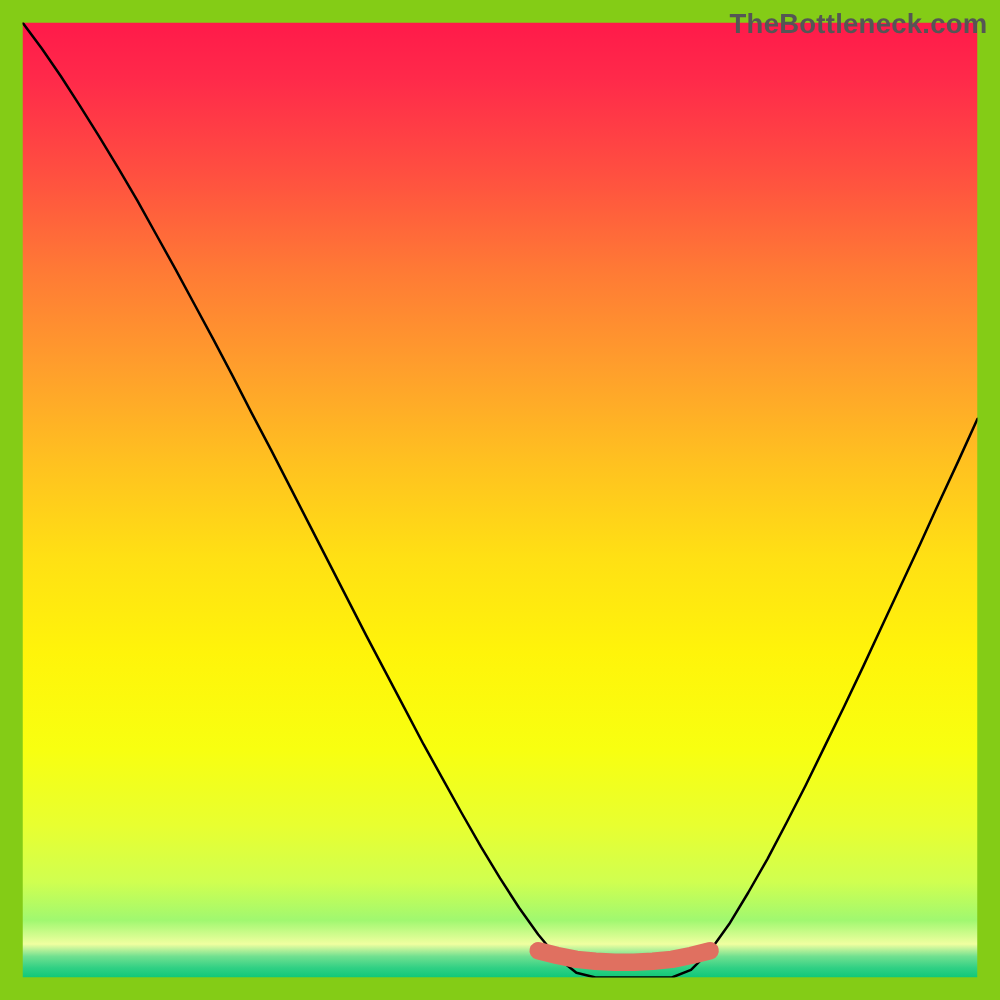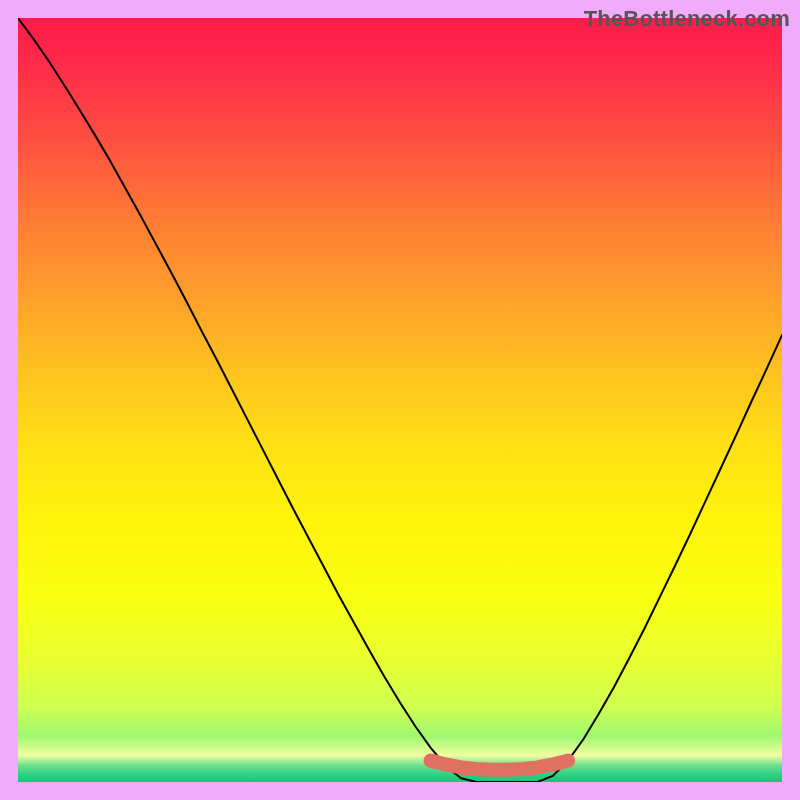--- a/index.html
+++ b/index.html
@@ -8,21 +8,21 @@
     width: 800px;
     height: 800px;
     background: #000;
     font-family: Arial, Helvetica, sans-serif;
     overflow: hidden;
   }
   .outer {
     position: relative;
     width: 800px;
     height: 800px;
-    background: #f0abfc;
+    background: #84cc16;
   }
   .brand {
     position: absolute;
     top: 6px;
     right: 10px;
     color: #555;
     font-size: 22px;
     font-weight: 600;
     letter-spacing: 0.2px;
     z-index: 20;

